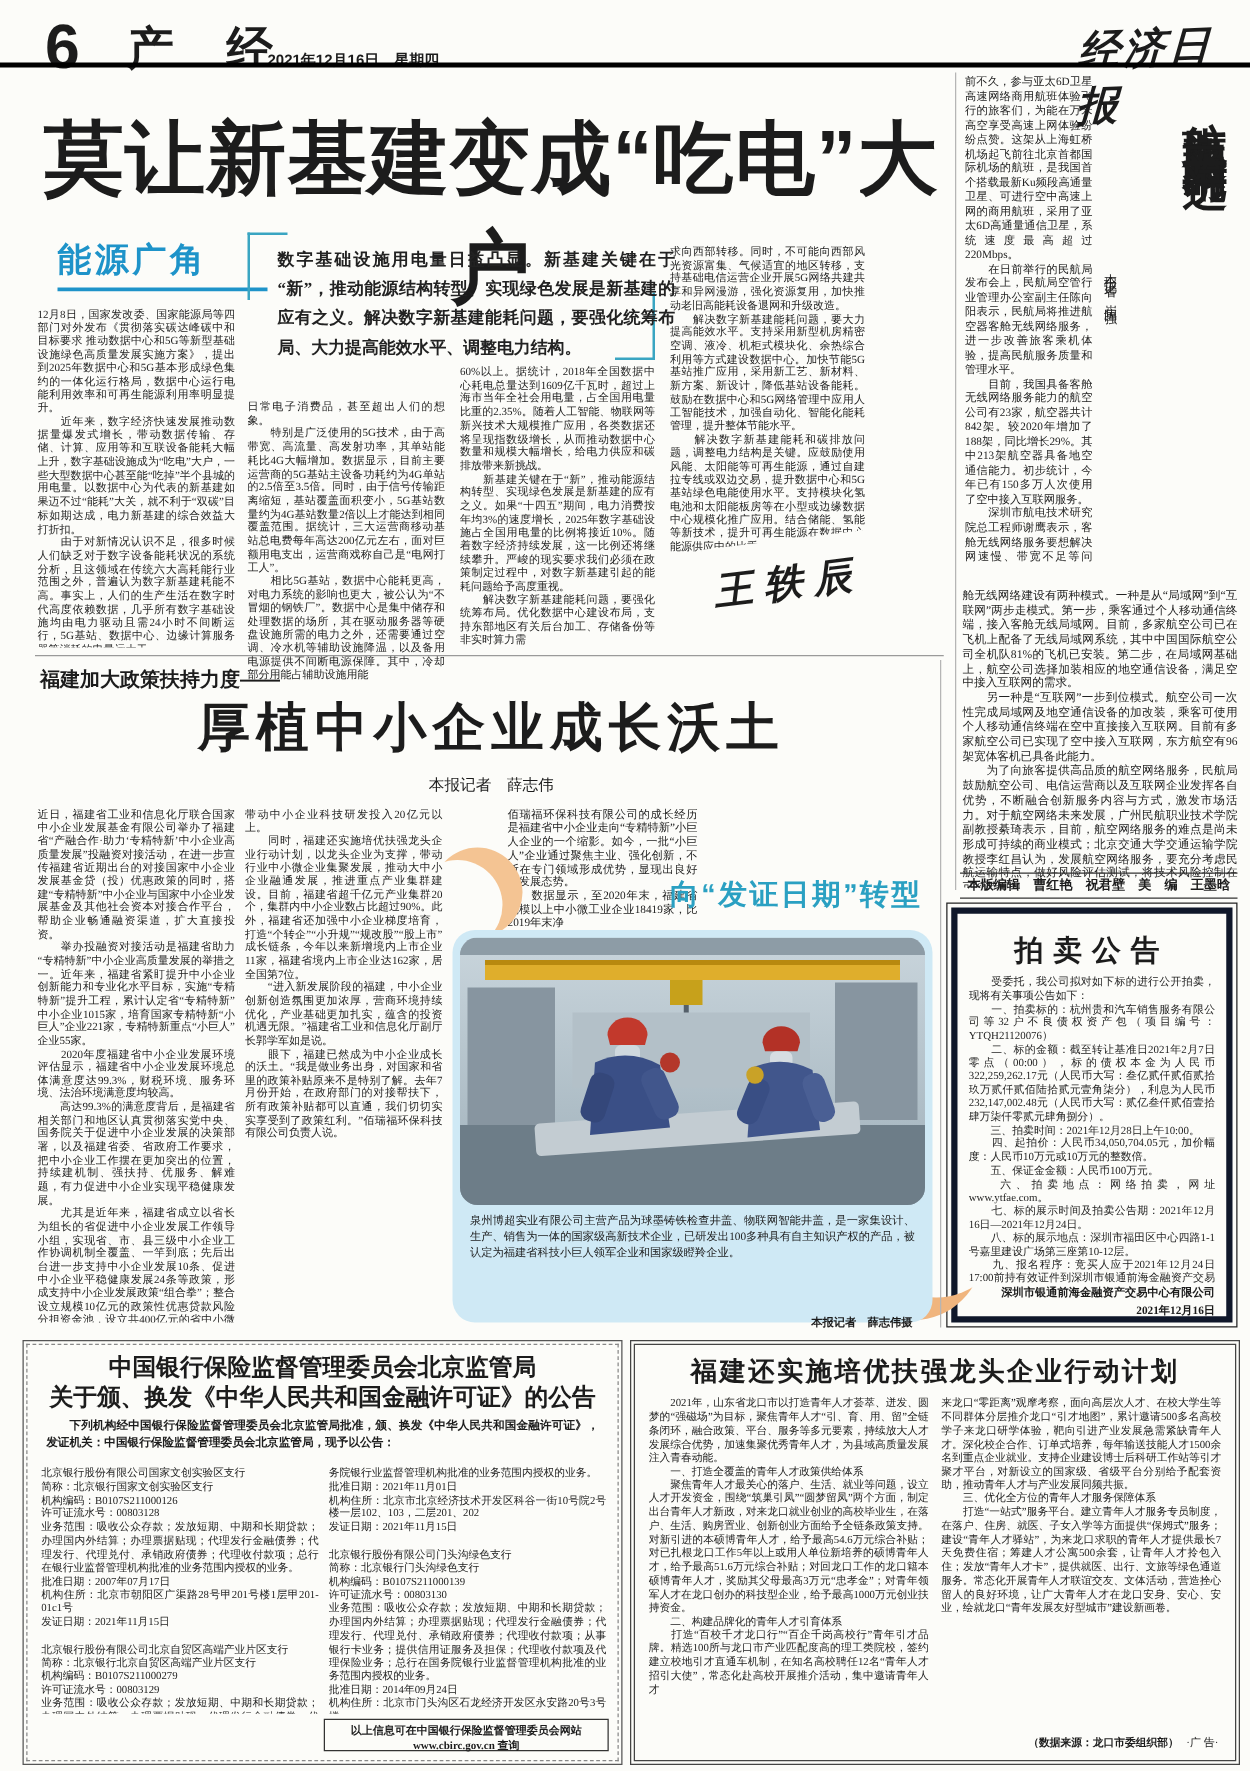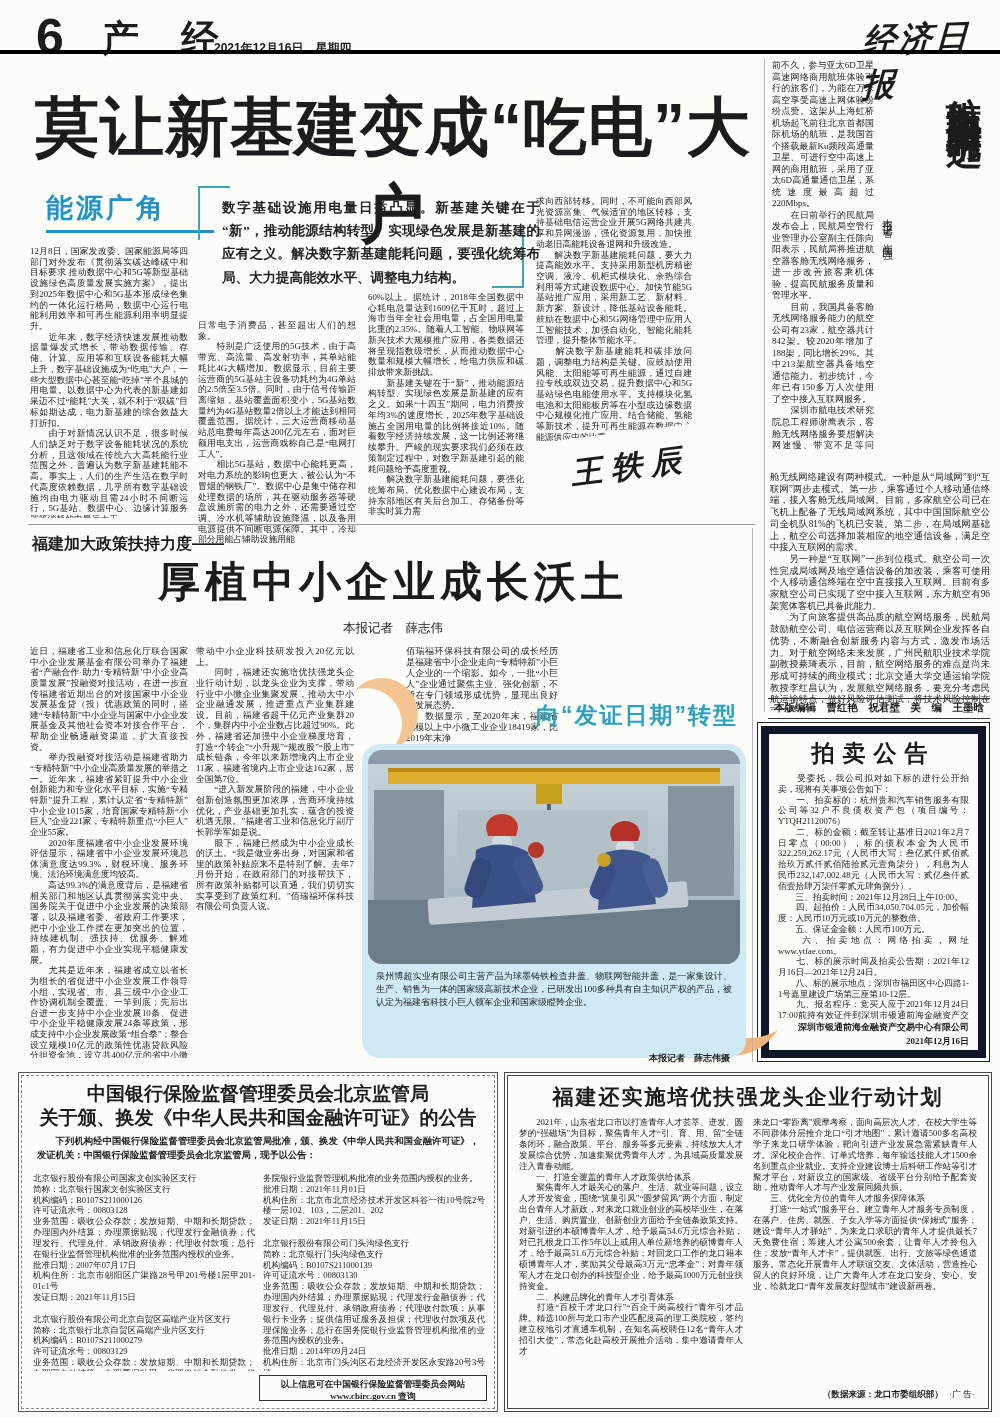--- a/index.html
+++ b/index.html
@@ -36,21 +36,21 @@
   .vrule1{left:764px;top:58px;width:1px;height:654px;background:#b5b5b5;}
   .av-col1{left:772px;top:60px;width:102px;height:390px;font-size:9px;line-height:1.28;}
   .av-byline{left:876px;top:210px;width:18px;height:200px;writing-mode:vertical-rl;font-size:10.5px;letter-spacing:3px;}
   .av-headline{left:896px;top:68px;width:92px;height:402px;writing-mode:vertical-rl;font-size:36px;
                font-weight:900;letter-spacing:4px;font-family:"Liberation Sans",sans-serif;}
   .av-lower{left:770px;top:460px;width:220px;height:238px;font-size:9.3px;line-height:1.26;margin-top:12px;}
   .editors{left:768px;top:698px;width:222px;height:17px;border-top:1px solid #333;border-bottom:1px solid #333;
            font-size:10.5px;font-weight:700;text-align:center;padding-top:2px;}
   
   .auction{left:757px;top:722px;width:231px;height:338px;border:1px solid #222;}
-  .auction-inner{position:absolute;left:3px;top:3px;right:3px;bottom:3px;border:8px solid #0f172a;padding:2px 9px;}
+  .auction-inner{position:absolute;left:3px;top:3px;right:3px;bottom:3px;border:5px solid #0f172a;padding:12px 9px;}
   .auction-title{text-align:center;font-size:23px;font-weight:900;letter-spacing:8px;margin:2px 0 4px 0;}
   .auction-body{font-size:8.7px;line-height:1.24;height:248px;}
   .auction-signoff{font-size:9px;font-weight:700;text-align:right;line-height:1.5;}
   
   .fj-kicker{left:32px;top:534px;font-size:16px;font-weight:900;}
   .fj-headline{left:40px;top:554px;width:706px;text-align:center;font-size:42px;font-weight:900;letter-spacing:5px;}
   .fj-byline{left:40px;top:620px;width:706px;text-align:center;font-size:12.5px;}
   .fjcol{font-size:8.8px;line-height:1.21;}
   .fjc1{left:30px;top:646px;width:158px;height:412px;}
   .fjc2{left:196px;top:646px;width:158px;height:412px;}

